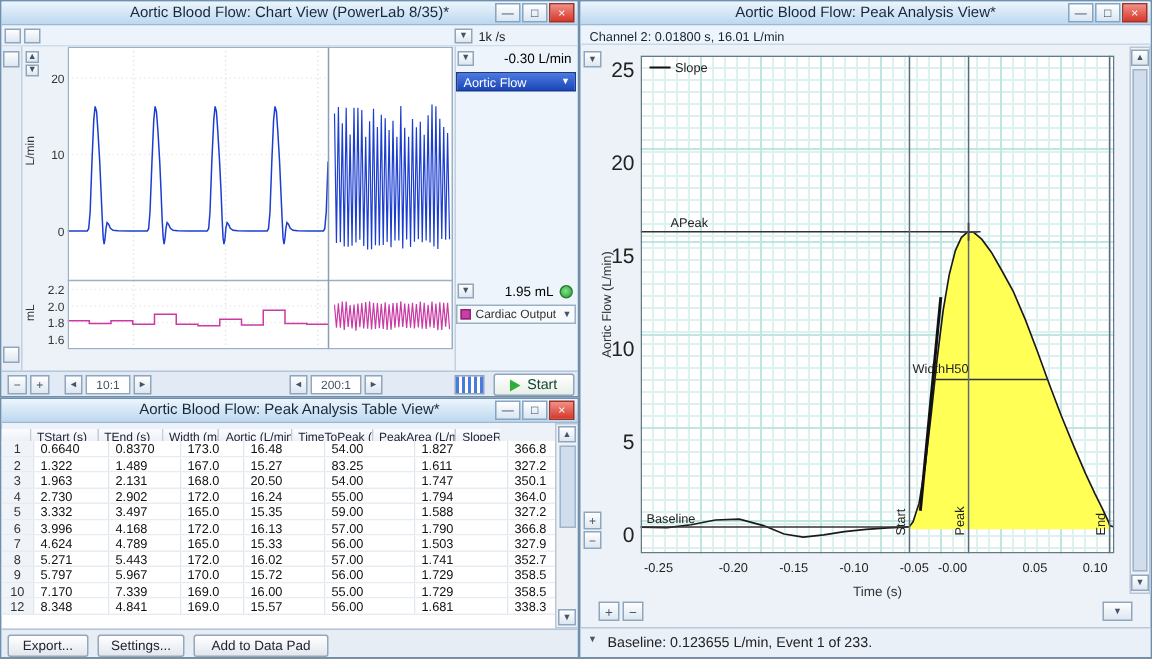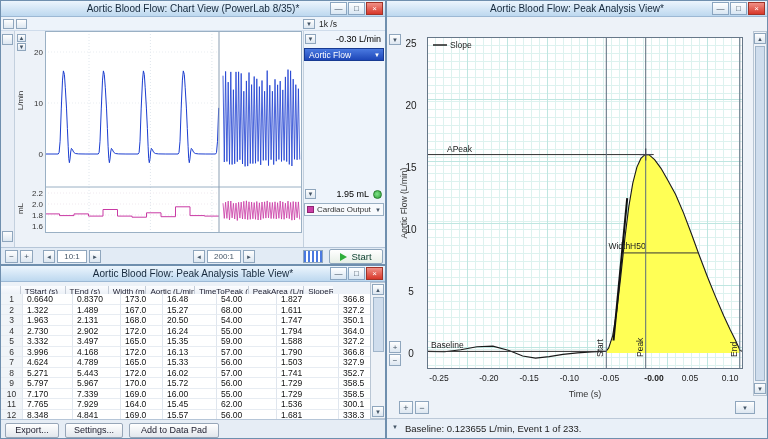--- a/index.html
+++ b/index.html
@@ -32,21 +32,21 @@
   .btn{position:absolute;height:15px;border:1px solid #97a6b8;background:linear-gradient(#ffffff,#e2e7ed);font-size:9px;color:#223;text-align:center;line-height:13px;border-radius:2px;}
   
   #peak-plot{position:absolute;left:40px;top:36px;width:316px;height:332px;
     background:
       repeating-linear-gradient(to right,#bfe6e1 0 1px,transparent 1px 40px),
       repeating-linear-gradient(to bottom,#bfe6e1 0 1px,transparent 1px 62px),
       repeating-linear-gradient(to right,#ddf2ef 0 1px,transparent 1px 8px),
       repeating-linear-gradient(to bottom,#ddf2ef 0 1px,transparent 1px 8px),
       #ffffff;}
   .ax-tick{position:absolute;top:372px;width:30px;text-align:center;font-size:8.5px;color:#222;}
-  .ay-tick{position:absolute;left:12px;width:24px;text-align:center;font-size:10px;color:#222;}
+  .ay-tick{position:absolute;left:12px;width:24px;text-align:right;font-size:14px;color:#222;}
   .svgtxt{font-family:"Liberation Sans",sans-serif;font-size:8.5px;fill:#222;}
   .scroll{position:absolute;background:#eef2f7;border:1px solid #b9c6d4;}
   .thumb{position:absolute;background:#cfdded;border:1px solid #9fb4c9;}
   .statusbar{position:absolute;left:0;right:0;bottom:0;height:20px;background:#e9f0f8;border-top:1px solid #bcc9d8;font-size:9.5px;color:#223;}
 </style>
 </head>
 <body>
 
 <div class="screen">
 
@@ -168,21 +168,21 @@
           <div class="tcell c5">54.00</div>
           <div class="tcell c6">1.827</div>
           <div class="tcell c7">366.8</div>
         </div>
         <div class="trow">
           <div class="tcell c0 numcell">2</div>
           <div class="tcell c1">1.322</div>
           <div class="tcell c2">1.489</div>
           <div class="tcell c3">167.0</div>
           <div class="tcell c4">15.27</div>
-          <div class="tcell c5">68.00</div>
+          <div class="tcell c5">83.25</div>
           <div class="tcell c6">1.611</div>
           <div class="tcell c7">327.2</div>
         </div>
         <div class="trow">
           <div class="tcell c0 numcell">3</div>
           <div class="tcell c1">1.963</div>
           <div class="tcell c2">2.131</div>
           <div class="tcell c3">168.0</div>
           <div class="tcell c4">20.50</div>
           <div class="tcell c5">54.00</div>
@@ -253,30 +253,20 @@
           <div class="tcell c0 numcell">10</div>
           <div class="tcell c1">7.170</div>
           <div class="tcell c2">7.339</div>
           <div class="tcell c3">169.0</div>
           <div class="tcell c4">16.00</div>
           <div class="tcell c5">55.00</div>
           <div class="tcell c6">1.729</div>
           <div class="tcell c7">358.5</div>
         </div>
         <div class="trow">
-          <div class="tcell c0 numcell">11</div>
-          <div class="tcell c1">7.765</div>
-          <div class="tcell c2">7.929</div>
-          <div class="tcell c3">164.0</div>
-          <div class="tcell c4">15.45</div>
-          <div class="tcell c5">62.00</div>
-          <div class="tcell c6">1.536</div>
-          <div class="tcell c7">300.1</div>
-        </div>
-        <div class="trow">
           <div class="tcell c0 numcell">12</div>
           <div class="tcell c1">8.348</div>
           <div class="tcell c2">4.841</div>
           <div class="tcell c3">169.0</div>
           <div class="tcell c4">15.57</div>
           <div class="tcell c5">56.00</div>
           <div class="tcell c6">1.681</div>
           <div class="tcell c7">338.3</div>
         </div>
       </div>
@@ -295,20 +285,23 @@
   </div>
 
   <div class="window" id="analysis-window" style="left:386px;top:0;width:382px;height:439px;">
     <div class="titlebar">
       <span class="title">Aortic Blood Flow: Peak Analysis View*</span>
       <span class="winbtns">
         <span class="winbtn">—</span>
         <span class="winbtn">□</span>
         <span class="winbtn close">×</span>
       </span>
+    </div>
+    <div style="position:absolute;left:0;top:16px;width:382px;height:13px;background:#eef4fb;border-bottom:1px solid #c9d7e6;">
+      <span class="lbl" style="left:6px;top:2px;font-size:8.5px;color:#123;">Channel 2: 0.01800 s, 16.01 L/min</span>
     </div>
 
     <span class="sbtn" style="left:2px;top:33px;width:12px;height:11px;">▼</span>
     <span class="sbtn" style="left:2px;top:340px;width:12px;height:12px;font-size:8px;">+</span>
     <span class="sbtn" style="left:2px;top:353px;width:12px;height:12px;font-size:8px;">−</span>
 
     <div class="lbl rot" style="left:-48px;top:197px;width:130px;font-size:8.5px;color:#333;">Aortic Flow (L/min)</div>
 
     <div id="peak-plot">
       <svg id="peak-svg" width="316" height="332" viewBox="0 0 316 332" style="position:absolute;left:0;top:0;">
@@ -341,21 +334,21 @@
         <div class="ay-tick" style="top: 161.075px;">15</div>
         <div class="ay-tick" style="top: 99.1343px;">20</div>
         <div class="ay-tick" style="top: 37.194px;">25</div>
       </div>
     <div id="peak-xticks" style="position:absolute;left:0;top:0;width:0;height:0;overflow:visible;">
         <div class="ax-tick" style="left: 37px;">-0.25</div>
         <div class="ax-tick" style="left: 86.9135px;">-0.20</div>
         <div class="ax-tick" style="left: 127.117px;">-0.15</div>
         <div class="ax-tick" style="left: 167.321px;">-0.10</div>
         <div class="ax-tick" style="left: 207.524px;">-0.05</div>
-        <div class="ax-tick" style="left: 252px; font-weight: bold;">-0.00</div>
+        <div class="ax-tick" style="left: 233px;">-0.00</div>
         <div class="ax-tick" style="left: 287.931px;">0.05</div>
         <div class="ax-tick" style="left: 328.135px;">0.10</div>
       </div>
     <div class="lbl" style="left:40px;top:388px;width:316px;text-align:center;font-size:9px;color:#333;">Time (s)</div>
 
     <div class="scroll" style="left:366px;top:30px;width:14px;height:365px;">
       <span class="sbtn" style="left:0px;top:1px;width:12px;height:11px;">▲</span>
       <span class="thumb" style="left:1px;top:14px;width:10px;height:335px;"></span>
       <span class="sbtn" style="left:0px;bottom:1px;width:12px;height:11px;">▼</span>
     </div>

